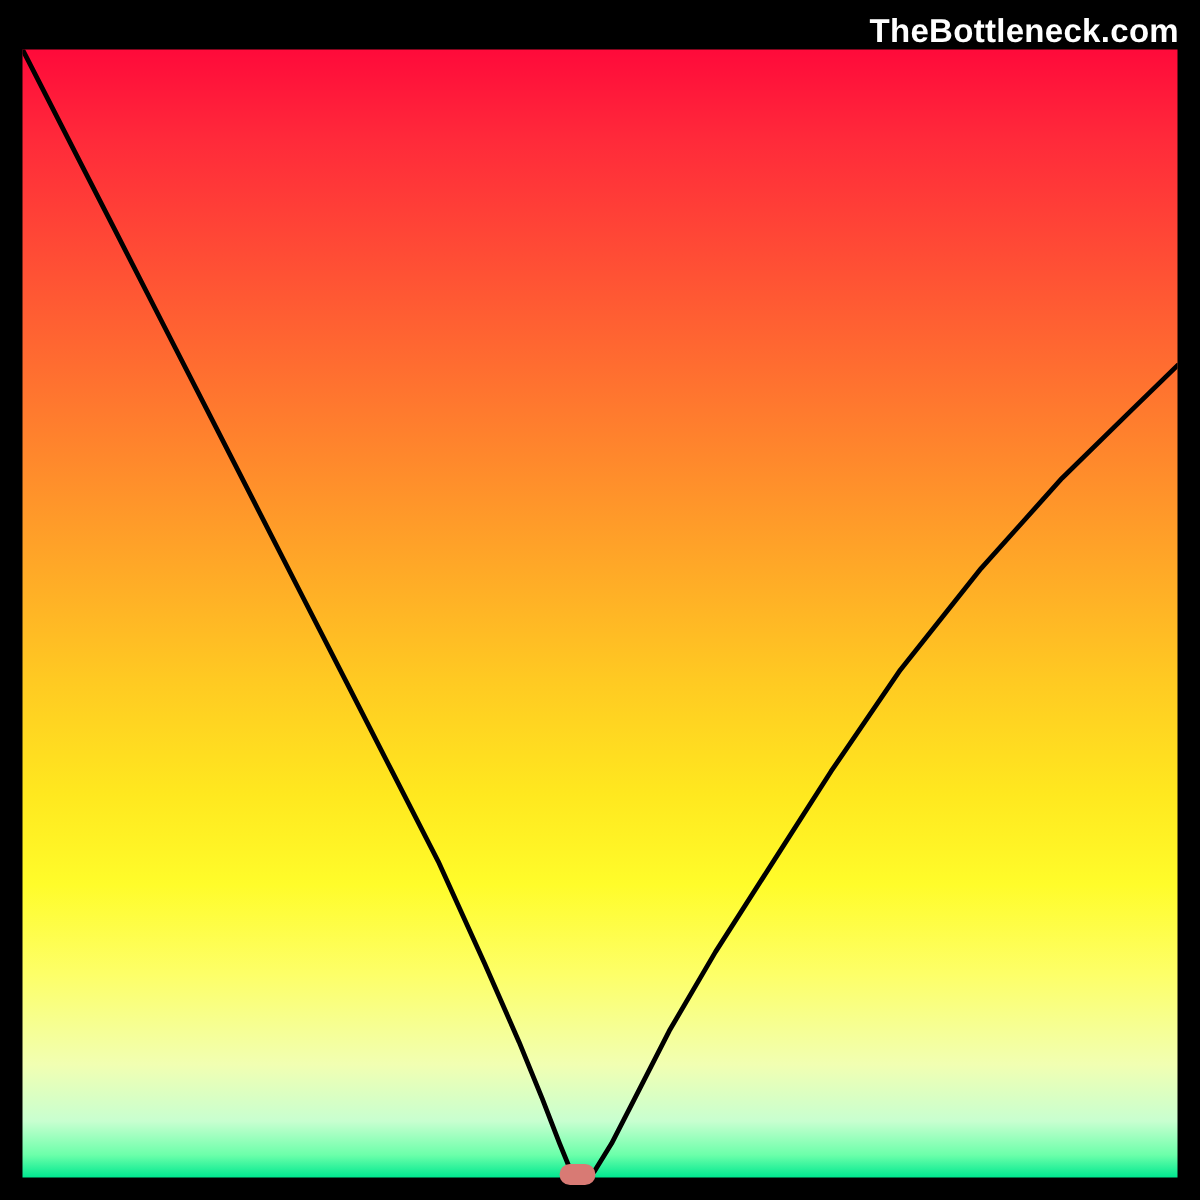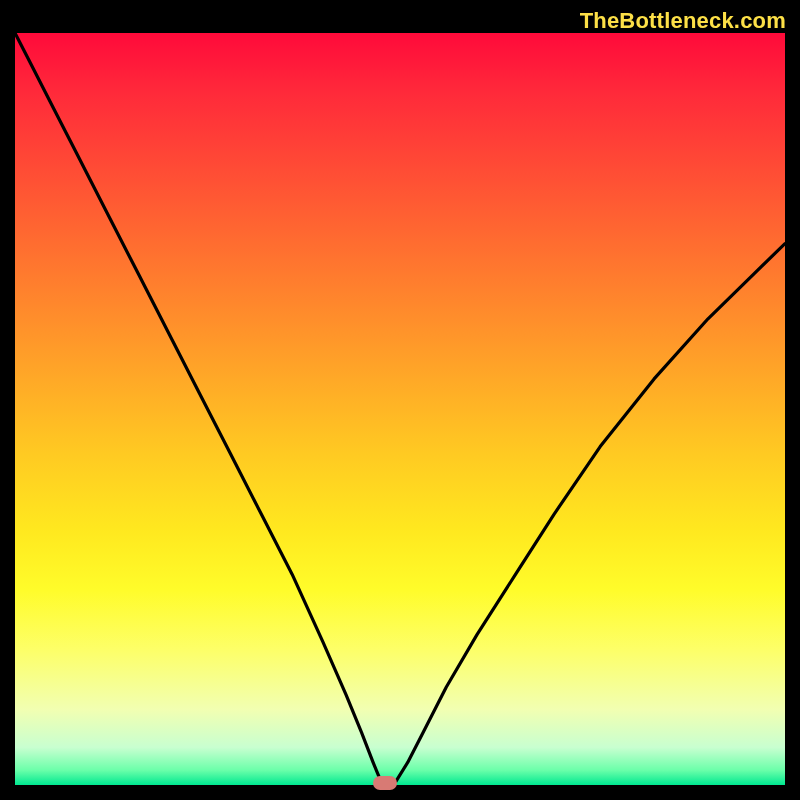--- a/index.html
+++ b/index.html
@@ -32,21 +32,21 @@
       #00e890 100%
     );
   }
   .watermark {
     position: absolute;
     top: 8px;
     right: 14px;
     font-family: Arial, Helvetica, sans-serif;
     font-size: 22px;
     font-weight: bold;
-    color: #fde047;
+    color: #ffffff;
     letter-spacing: 0.2px;
   }
   .curve {
     position: absolute;
     left: 15px;
     top: 33px;
     width: 770px;
     height: 752px;
     pointer-events: none;
   }

